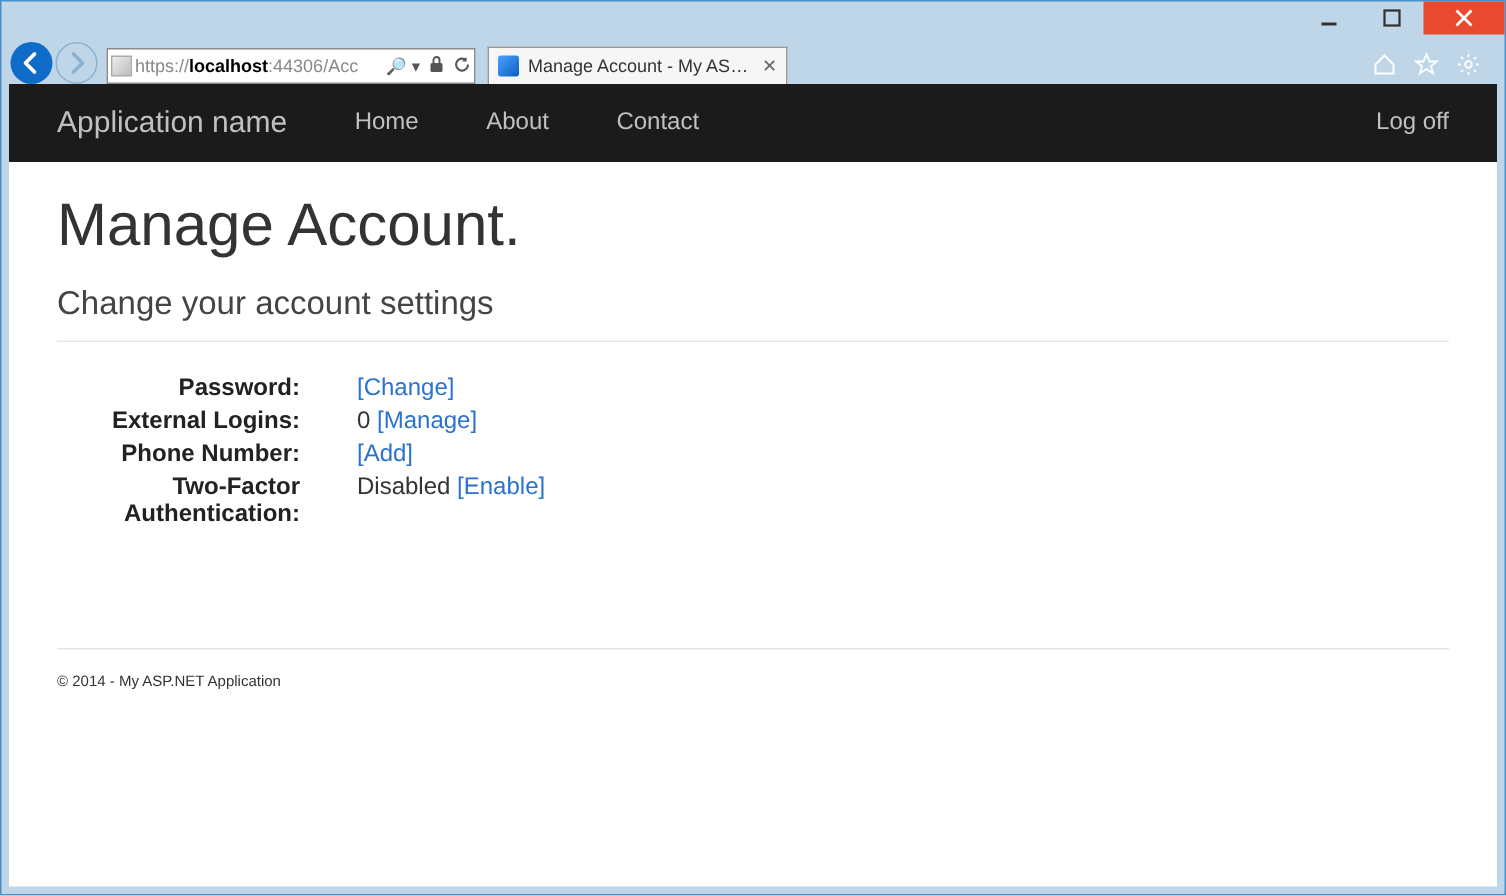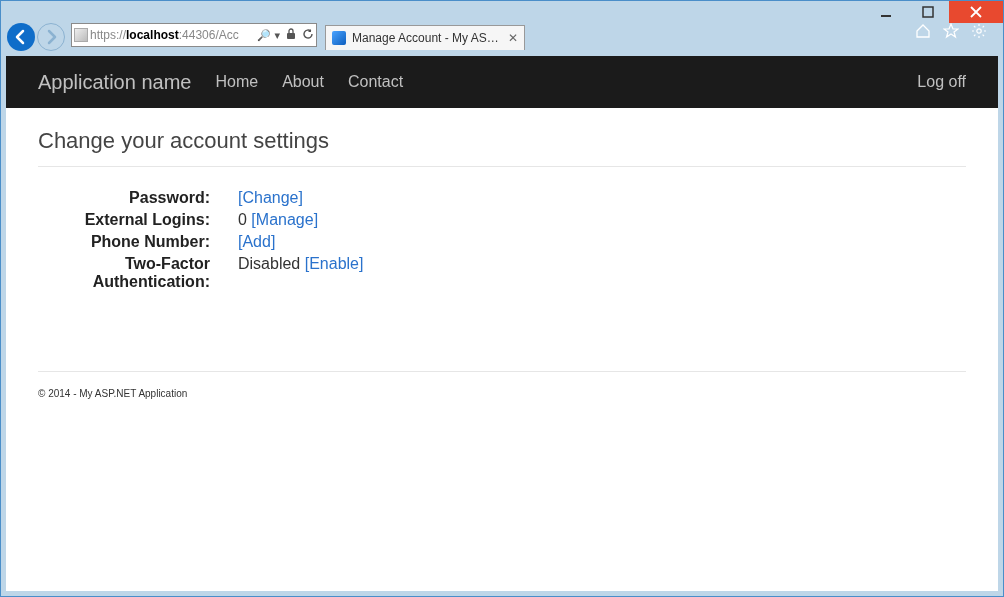--- a/index.html
+++ b/index.html
@@ -31,21 +31,21 @@
       justify-content: center;
       font-size: 12px;
       color: #333;
     }
     .win-btn.close { background: #e8492f; color: #fff; width: 54px; }
     .win-btn svg { width: 12px; height: 12px; }
     
     .ie-toolbar {
       height: 33px;
       display: flex;
-      align-items: flex-start;
+      align-items: flex-end;
       padding: 0 6px;
       gap: 2px;
     }
     .nav-circle {
       width: 28px; height: 28px;
       border-radius: 50%;
       display: flex; align-items: center; justify-content: center;
     }
     .nav-back { background: #0f6dc9; }
     .nav-back svg { fill: #fff; }
@@ -95,37 +95,37 @@
       display: flex;
       flex-direction: column;
     }
     
     .navbar {
       background: #1b1b1b;
       height: 52px;
       display: flex;
       align-items: center;
       padding: 0 32px;
-      gap: 24px;
+      gap: 45px;
       color: #9d9d9d;
       font-size: 16px;
     }
     .brand { color: #fff; font-size: 20px; }
     .navbar a { color: #c0c0c0; text-decoration: none; }
     .nav-right { margin-left: auto; display: flex; gap: 32px; align-items: center; }
     
     .page {
       padding: 20px 32px;
       color: #333;
     }
     h1 { font-size: 40px; font-weight: 300; color: #333; margin-bottom: 16px; }
     h2 { font-size: 22px; font-weight: 400; color: #444; margin-bottom: 9px; }
     hr.sep { border: none; border-top: 1px solid #e6e6e6; margin: 12px 0 22px 0; }
     .dl { display: grid; grid-template-columns: 200px 1fr; row-gap: 4px; font-size: 16px; }
-    .dl .term { text-align: right; font-weight: bold; padding-right: 28px; color: #222; }
+    .dl .term { text-align: right; font-weight: bold; padding-right: 38px; color: #222; }
     .dl .def { color: #333; }
     .link { color: #2a72cc; text-decoration: none; text-align: right; }
     .footer-sep { border: none; border-top: 1px solid #e6e6e6; margin-top: 80px; margin-bottom: 16px; }
     .footer { color: #333; font-size: 10px; }
     .addr-lock svg { fill: #555; }
   </style>
 </head>
 <body>
 
 <div class="window-chrome">
@@ -204,20 +204,21 @@
       <a href="#" class="brand">Application name</a>
       <a href="#">Home</a>
       <a href="#">About</a>
       <a href="#">Contact</a>
       <div class="nav-right">
         <a href="#">Log off</a>
       </div>
     </div>
 
     <div class="page">
+      <h1>Manage Account.</h1>
       <h2>Change your account settings</h2>
       <hr class="sep">
 
       <div class="dl">
         <div class="term">Password:</div>
         <div class="def">
           <a href="#" class="link">[Change]</a>
         </div>
 
         <div class="term">External Logins:</div>

